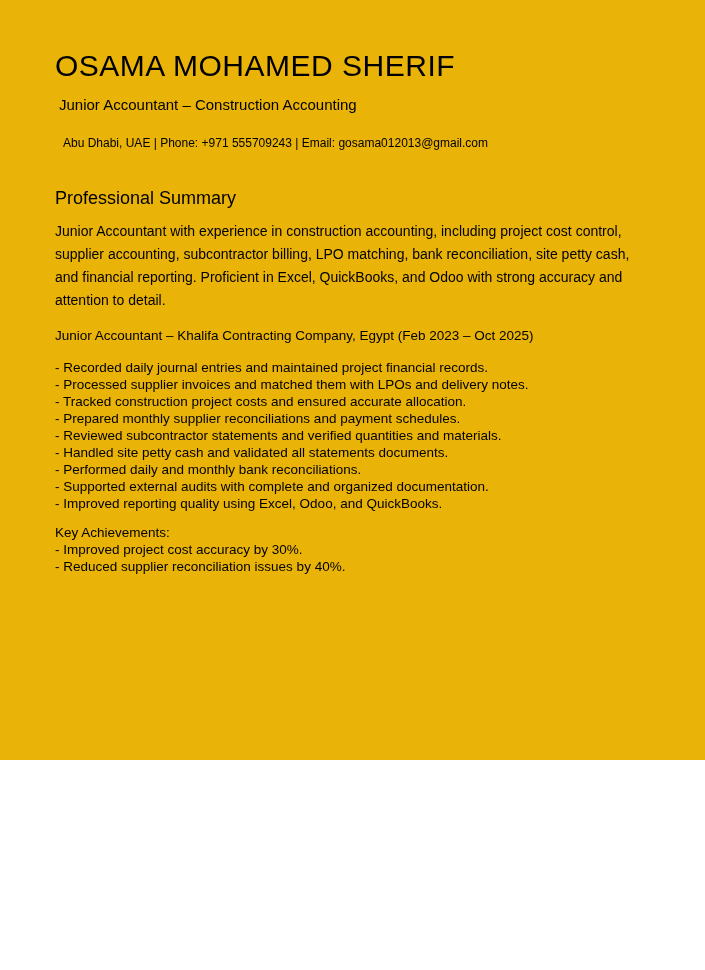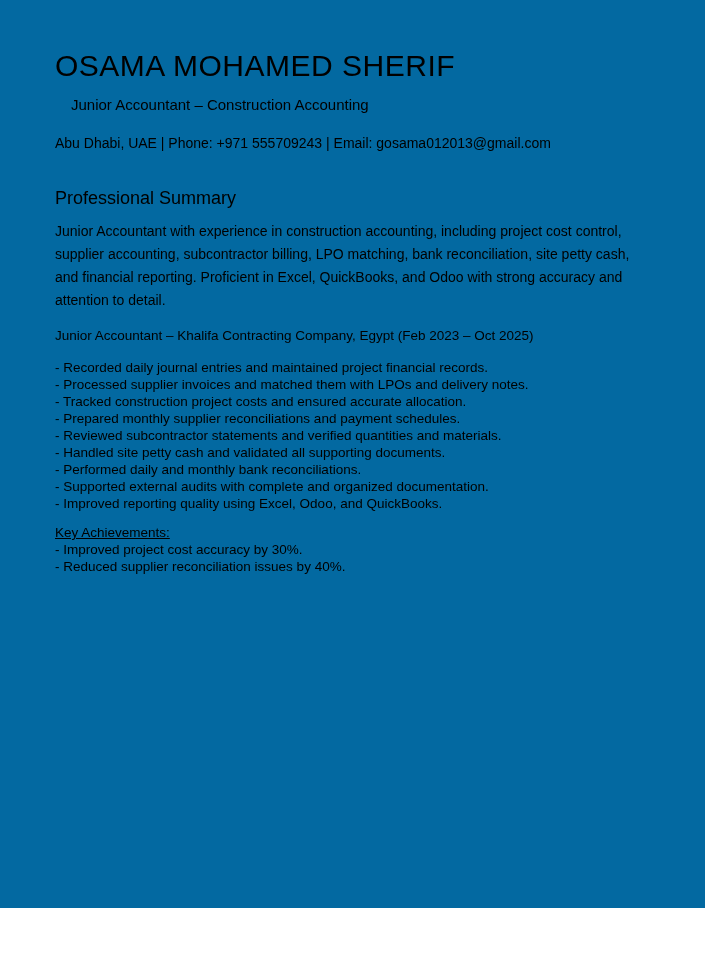--- a/index.html
+++ b/index.html
@@ -3,22 +3,22 @@
 <meta charset="utf-8">
 <style>
   html, body {
     margin: 0;
     padding: 0;
     background: #ffffff;
   }
   .page {
     position: relative;
     width: 705px;
-    height: 908px;
-    background: #0369a1;
+    height: 760px;
+    background: #eab308;
     color: #000000;
     font-family: "Liberation Sans", sans-serif;
     box-sizing: border-box;
     overflow: hidden;
   }
   .content {
     position: absolute;
     left: 55px;
     top: 48px;
     width: 585px;
@@ -28,26 +28,26 @@
     line-height: 35px;
     font-weight: 400;
     margin: 0;
     letter-spacing: 0.5px;
     white-space: nowrap;
   }
   .resume-title {
     font-size: 15px;
     line-height: 18px;
     font-weight: 400;
-    margin: 13px 0 0 16px;
+    margin: 13px 0 0 4px;
   }
   .contact-line {
-    font-size: 14px;
+    font-size: 12px;
     line-height: 16px;
-    margin: 21px 0 0 0;
+    margin: 21px 0 0 8px;
   }
   .section-heading {
     font-size: 18px;
     line-height: 20px;
     font-weight: 400;
     margin: 37px 0 0 0;
   }
   .summary-paragraph {
     font-size: 14px;
     line-height: 23px;
@@ -61,21 +61,20 @@
   }
   .bullet {
     font-size: 13.5px;
     line-height: 16px;
     margin: 1px 0 0 0;
   }
   .achievements-heading {
     font-size: 13.5px;
     line-height: 16px;
     margin: 13px 0 0 0;
-    text-decoration: underline;
   }
 </style>
 </head>
 <body>
 
 <div class="page">
   <div class="content">
 
     <h1 class="resume-name">OSAMA MOHAMED SHERIF</h1>
 
@@ -88,21 +87,21 @@
     <p class="summary-paragraph">Junior Accountant with experience in construction accounting, including project cost control, supplier accounting, subcontractor billing, LPO matching, bank reconciliation, site petty cash, and financial reporting. Proficient in Excel, QuickBooks, and Odoo with strong accuracy and attention to detail.</p>
 
 
     <p class="job-title-line">Junior Accountant – Khalifa Contracting Company, Egypt (Feb 2023 – Oct 2025)</p>
 
     <p class="bullet">- Recorded daily journal entries and maintained project financial records.</p>
     <p class="bullet">- Processed supplier invoices and matched them with LPOs and delivery notes.</p>
     <p class="bullet">- Tracked construction project costs and ensured accurate allocation.</p>
     <p class="bullet">- Prepared monthly supplier reconciliations and payment schedules.</p>
     <p class="bullet">- Reviewed subcontractor statements and verified quantities and materials.</p>
-    <p class="bullet">- Handled site petty cash and validated all supporting documents.</p>
+    <p class="bullet">- Handled site petty cash and validated all statements documents.</p>
     <p class="bullet">- Performed daily and monthly bank reconciliations.</p>
     <p class="bullet">- Supported external audits with complete and organized documentation.</p>
     <p class="bullet">- Improved reporting quality using Excel, Odoo, and QuickBooks.</p>
 
     <p class="achievements-heading">Key Achievements:</p>
 
     <p class="bullet">- Improved project cost accuracy by 30%.</p>
     <p class="bullet">- Reduced supplier reconciliation issues by 40%.</p>
 
   </div>

